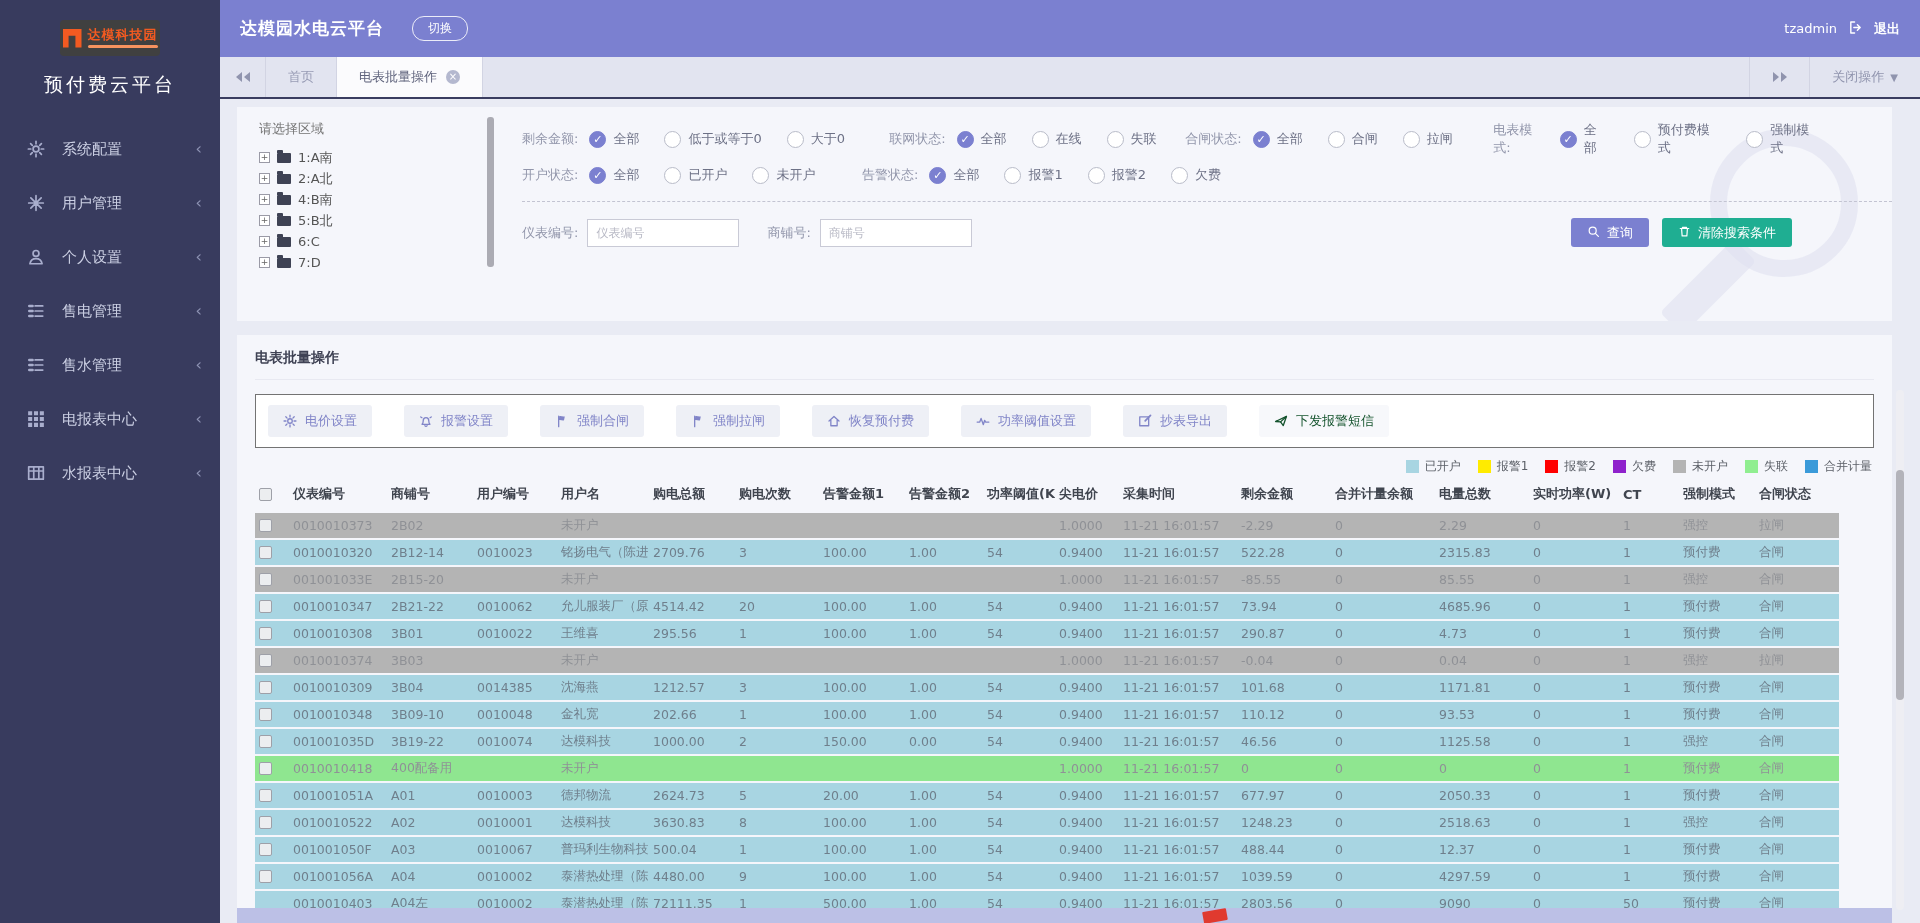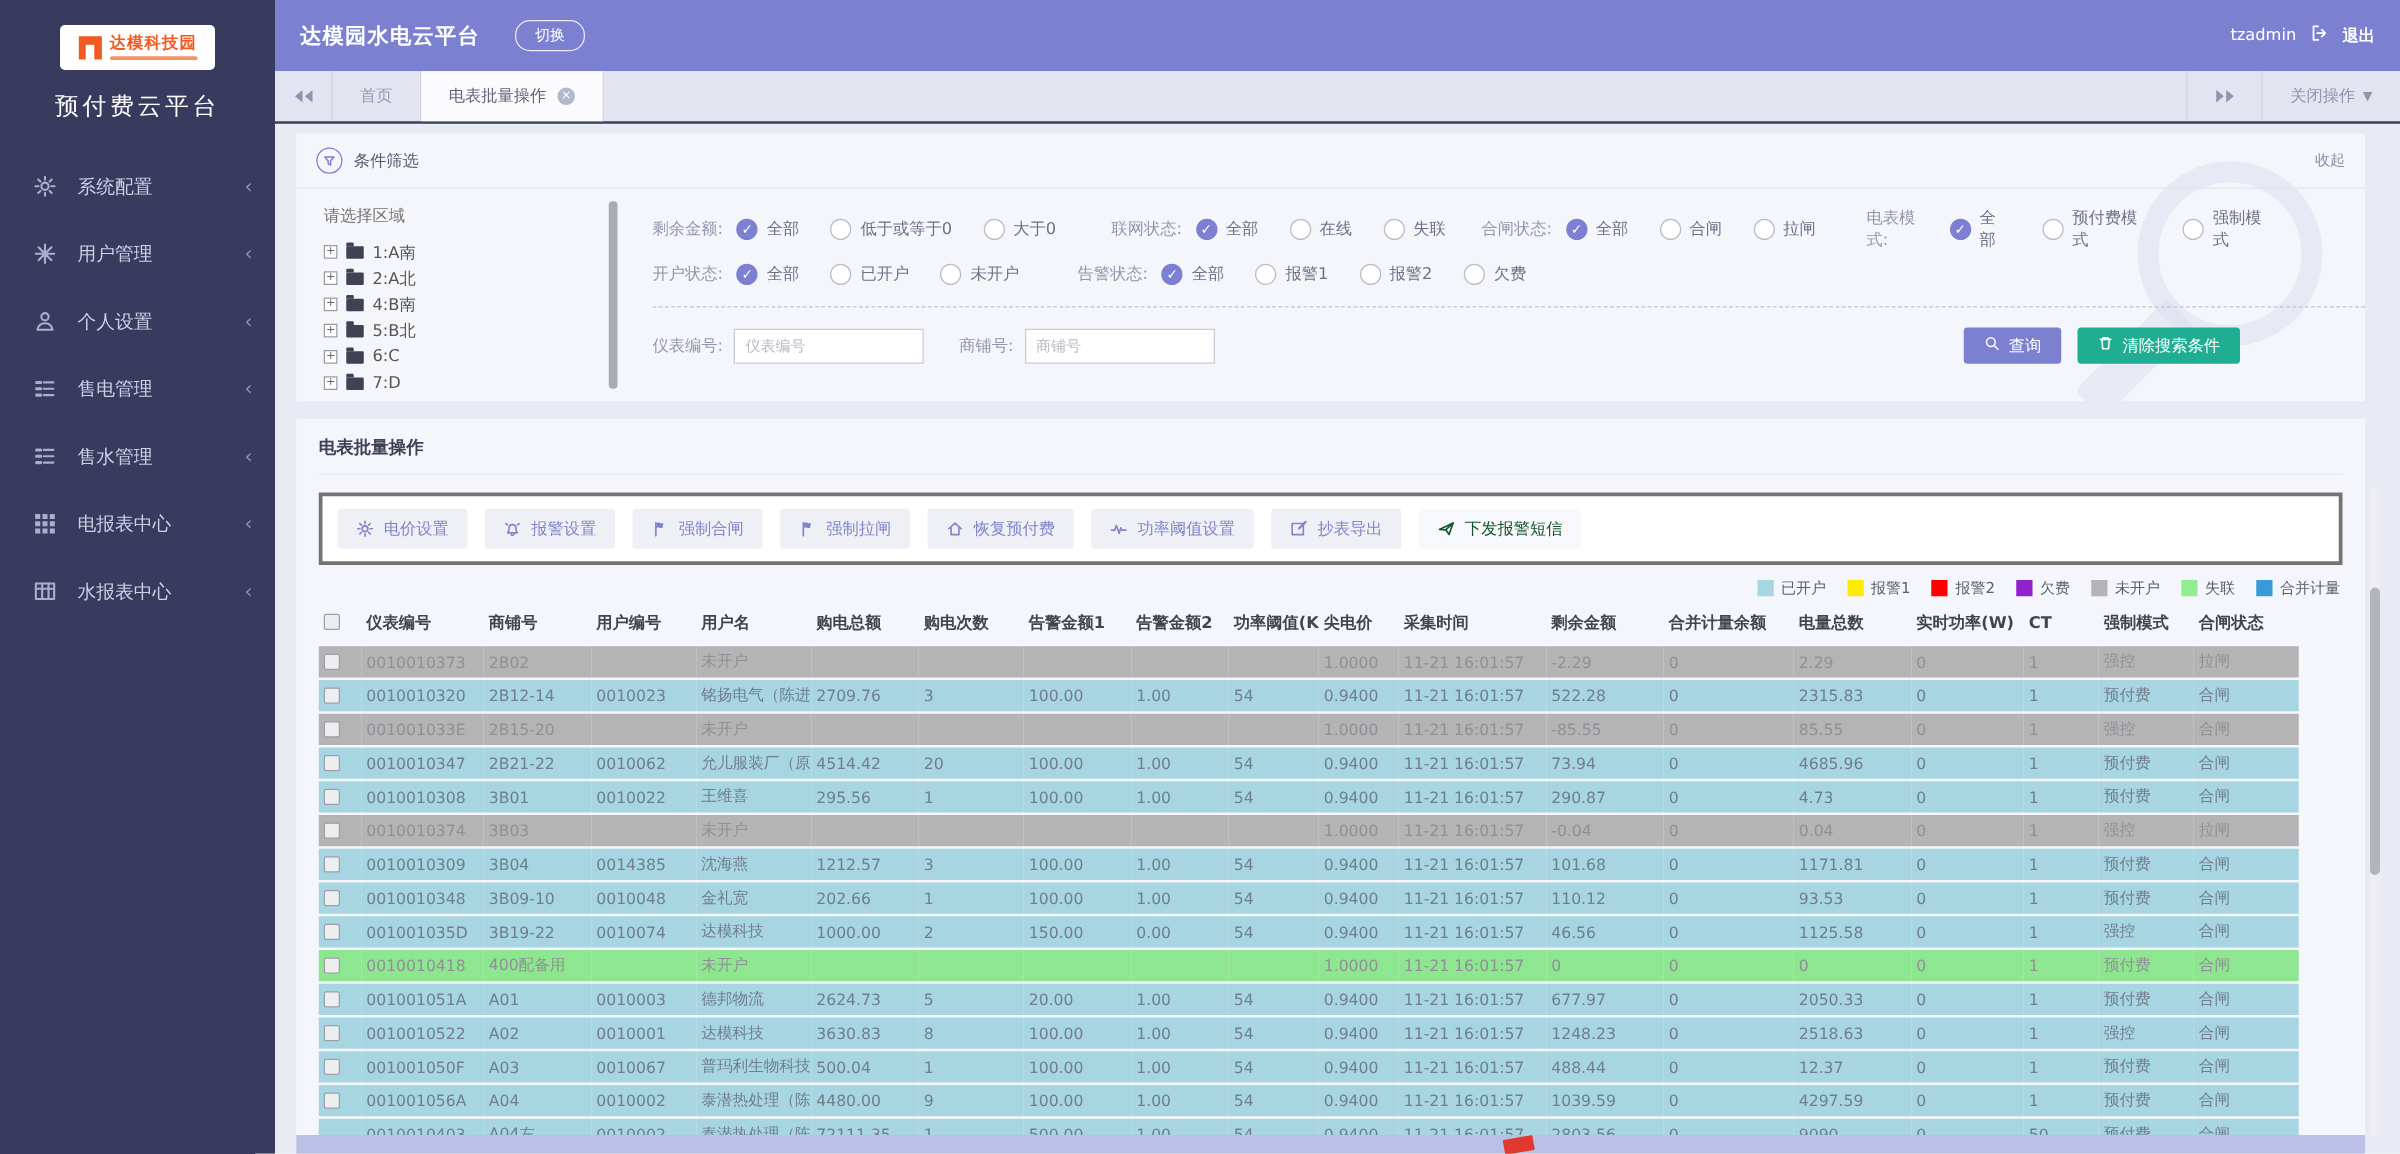--- a/index.html
+++ b/index.html
@@ -2,21 +2,21 @@
 <html><head>
 <meta charset="utf-8">
 <style>
   *{box-sizing:border-box;margin:0;padding:0;}
   html,body{width:1920px;height:923px;}
   body{position:relative;overflow:hidden;background:#e9ebf4;font-family:"DejaVu Sans","Liberation Sans",sans-serif;}
   .icn{display:inline-flex;align-items:center;justify-content:center;flex:none;}
 
   
   .sidebar{position:absolute;left:0;top:0;width:220px;height:100%;background:#383b5e;z-index:6;}
-  .logo-box{margin:20px auto 0;width:124px;height:36px;background:#ffffff;border-radius:4px;display:flex;align-items:center;justify-content:center;gap:6px;}
+  .logo-box{margin:20px auto 0;width:100px;height:36px;background:#404040;border-radius:4px;display:flex;align-items:center;justify-content:center;gap:6px;}
   .logo-mark{width:19px;height:19px;background:#f25a21;clip-path:polygon(0 0,100% 0,100% 100%,68% 100%,68% 38%,32% 38%,32% 100%,0 100%);}
   .logo-txt{display:flex;flex-direction:column;line-height:1.15;}
   .logo-txt b{color:#f25a21;font-size:13px;letter-spacing:1px;}
   .logo-sub{margin-top:2px;height:3px;width:100%;background:#f6935f;border-radius:2px;}
   .platform{margin-top:16px;text-align:center;color:#fff;font-size:19px;letter-spacing:3px;}
   .menu{margin-top:24px;}
   .menu-item{height:54px;display:flex;align-items:center;padding:0 18px 0 27px;color:#ccd0e4;font-size:15px;cursor:pointer;}
   .mi-icon{width:18px;height:18px;margin-right:17px;color:#a9aecd;}
   .chev{margin-left:auto;color:#8e93b4;font-size:16px;line-height:1;}
 
@@ -80,21 +80,21 @@
   .btn{border:none;border-radius:3px;height:29px;padding:0 16px;font-size:13px;display:flex;align-items:center;gap:7px;cursor:pointer;color:#fff;font-family:inherit;}
   .btn-query{background:#7b80d0;}
   .btn-clear{background:#1fae92;}
   
   .wm-circle{position:absolute;right:34px;top:22px;width:148px;height:148px;border:17px solid #dfe1f0;border-radius:50%;opacity:.6;z-index:1;}
   .wm-handle{position:absolute;right:168px;top:128px;width:32px;height:104px;background:#dfe1f0;border-radius:5px;transform:rotate(45deg);opacity:.6;z-index:1;}
 
   
   .main-card{margin-top:14px;background:#f5f6fb;padding:0 18px;height:588px;position:relative;overflow:hidden;}
   .mc-title{padding:14px 0 12px;font-size:14px;font-weight:bold;color:#3f4254;border-bottom:1px solid #e8e9f1;}
-  .toolbar{margin-top:14px;background:#fff;border:3px solid #737373;padding:10px 12px;display:flex;gap:14px;}
+  .toolbar{margin-top:14px;background:#fff;border:1px solid #737373;padding:10px 12px;display:flex;gap:32px;}
   .tool-btn{background:#eef0f6;border:none;border-radius:3px;height:32px;padding:0 15px;font-size:13px;color:#8185c8;display:flex;align-items:center;gap:8px;cursor:pointer;font-family:inherit;}
   .tool-btn.disabled{background:#f7f8fb;color:#14532d;font-family:Liberation Mono, monospace;}
   .legend{display:flex;justify-content:flex-end;align-items:center;gap:17px;margin-top:10px;font-size:12px;color:#5c6068;padding-right:2px;}
   .lg-item{display:flex;align-items:center;gap:6px;}
   .lg-sw{width:13px;height:13px;display:inline-block;}
 
   table{border-collapse:separate;border-spacing:0 2px;table-layout:fixed;width:1584px;margin-top:0;font-size:12.5px;}
   th{color:#40454f;font-weight:bold;text-align:left;padding:8px 4px;font-size:13px;white-space:nowrap;overflow:hidden;}
   td{padding:4px 4px;color:#6f7f8c;overflow:hidden;white-space:nowrap;}
   tr.gray td{background:#b4b4b4;color:#8f9196;}
@@ -229,31 +229,20 @@
         <span class="caret">▼</span>
     </div>
   </div>
 </div>
 
 <div class="content">
 
   <div class="filter-card">
     <div class="wm-circle"></div>
     <div class="wm-handle"></div>
-    <div class="fc-head">
-      <span class="fc-funnel" id="funnel-slot">
-          <span class="icn">
-            <svg viewBox="0 0 16 16" width="13" height="13" fill="none" stroke="currentColor" stroke-width="1.5" stroke-linecap="round" stroke-linejoin="round">
-              <path d="M3.5 4.5h9l-3.3 3.9v4l-2.4-1.4V8.4z"></path>
-            </svg>
-          </span>
-        </span>
-      <span>条件筛选</span>
-      <span class="fc-collapse">收起</span>
-    </div>
     <div class="fc-body">
       <div class="tree">
         <div class="tree-label">请选择区域</div>
         <div id="tree-list">
             <div class="tree-item">
               <span class="expander">+</span>
               <span class="folder"></span>
               <span>1:A南</span>
             </div>
             <div class="tree-item">

